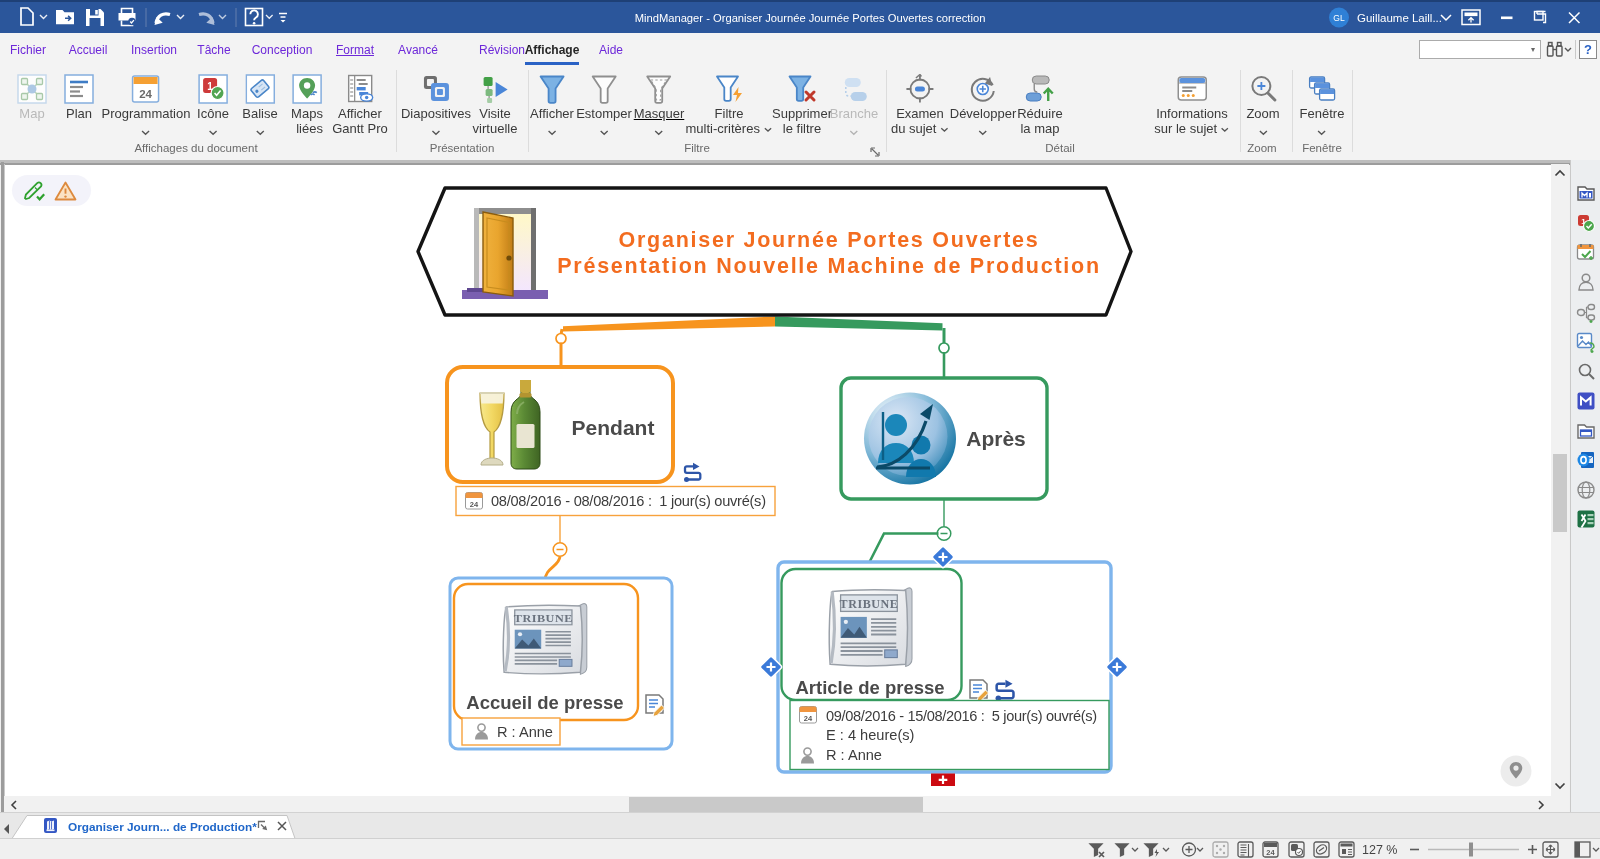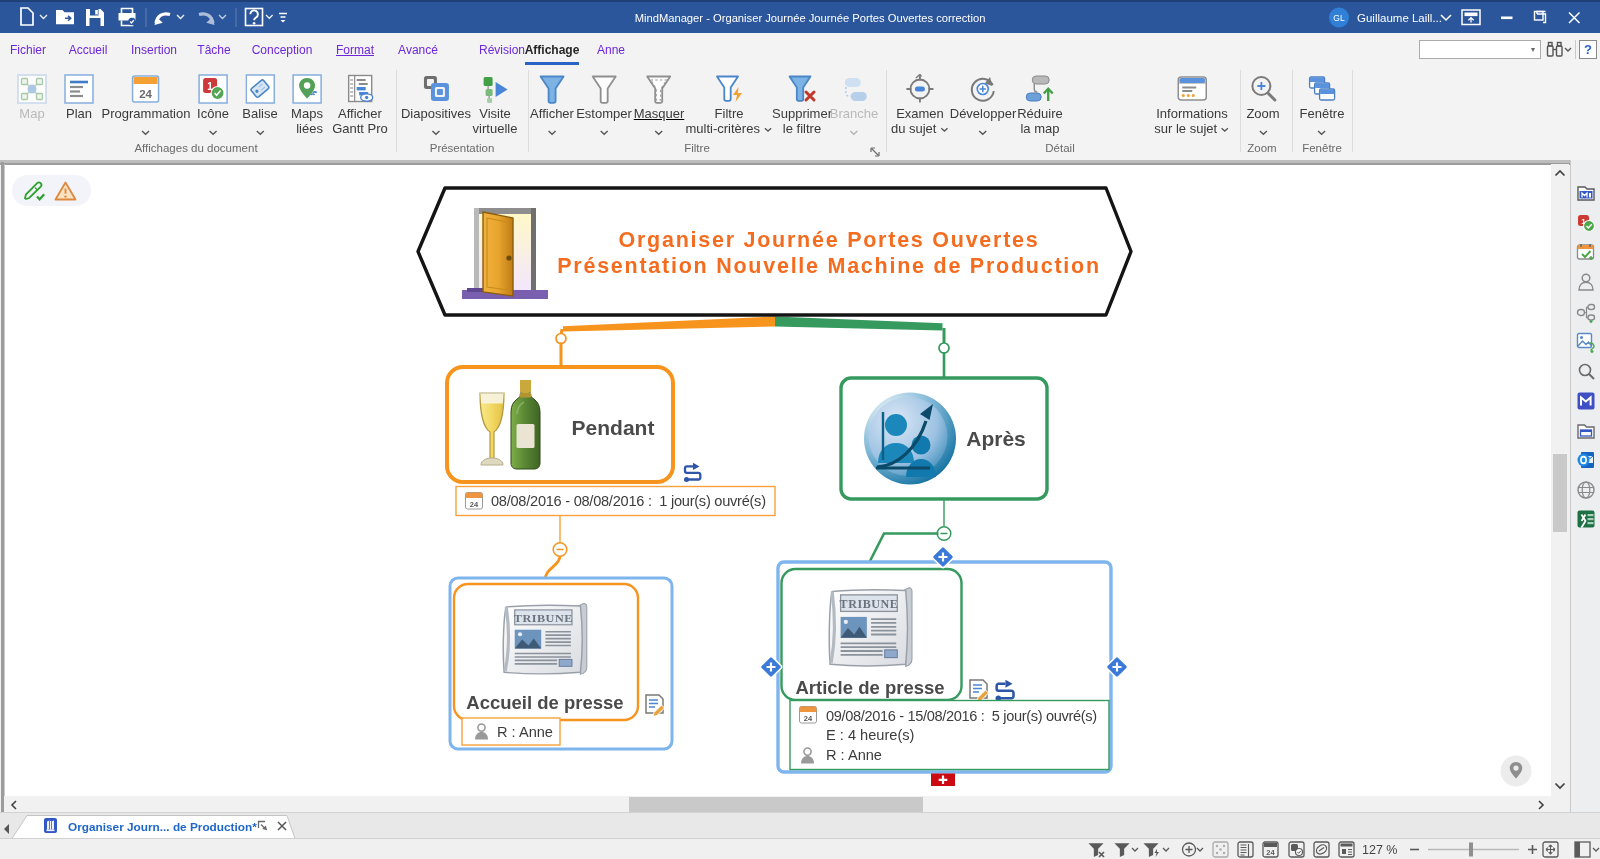--- a/index.html
+++ b/index.html
@@ -119,21 +119,21 @@
   <div class="abs" id="menubar">
     <span class="mitem" style="left:28px;">Fichier</span>
     <span class="mitem" style="left:88px;">Accueil</span>
     <span class="mitem" style="left:154px;">Insertion</span>
     <span class="mitem" style="left:214px;">Tâche</span>
     <span class="mitem" style="left:282px;text-align:center;">Conception</span>
     <span class="mitem" style="left:355px;text-decoration:underline;">Format</span>
     <span class="mitem" style="left:418px;">Avancé</span>
     <span class="mitem" style="left:482px;margin-left:20px;">Révision</span>
     <span class="mitem sel" style="left:552px;">Affichage</span>
-    <span class="mitem" style="left:611px;">Anne</span>
+    <span class="mitem" style="left:611px;">Aide</span>
   </div>
   <div class="abs" id="selline"></div>
   <div class="abs" id="searchbox">
     <span style="position:absolute; right:5px; top:4px; font-size:8px; color:#666;">▾</span>
   </div>
   <div class="abs" style="left:1546px; top:41px;"><svg width="26" height="17" viewBox="0 0 26 17">
       <g stroke="#555" stroke-width="1.4" fill="none">
         <rect x="1.5" y="5" width="5.5" height="10" rx="1"></rect>
         <rect x="10.5" y="5" width="5.5" height="10" rx="1"></rect>
         <rect x="2.5" y="1.5" width="3.5" height="3.5"></rect>

